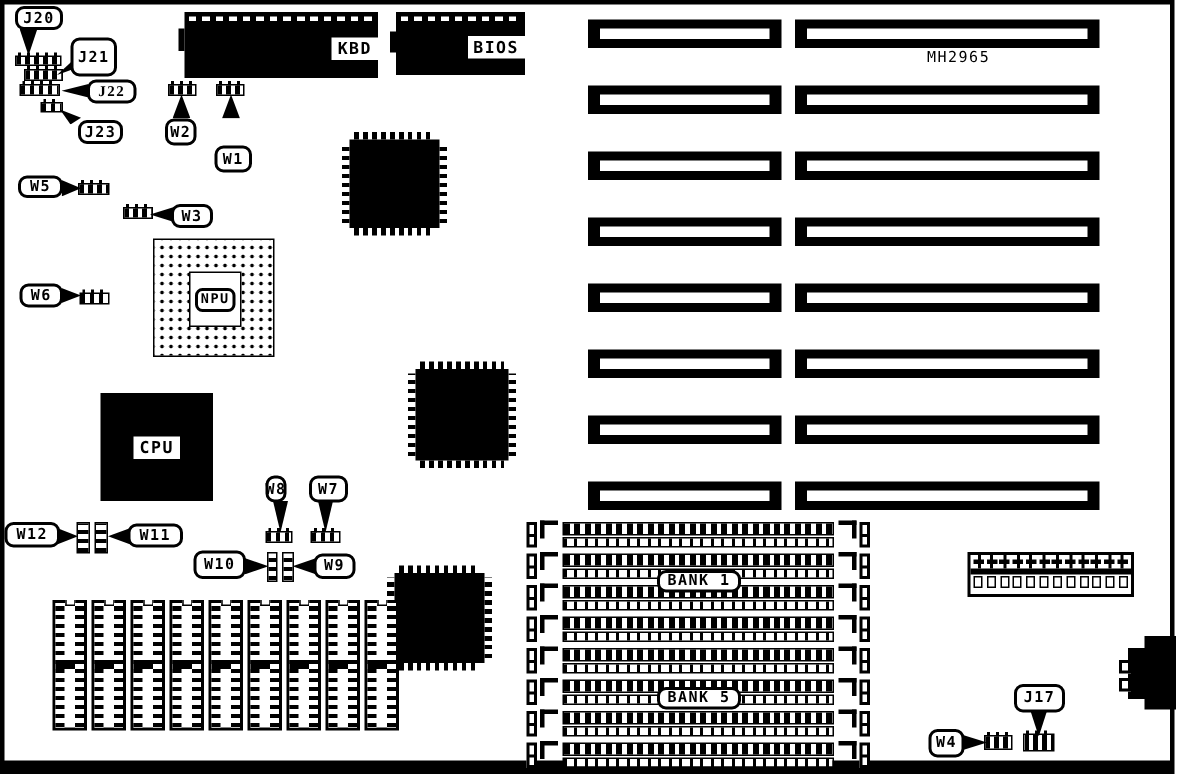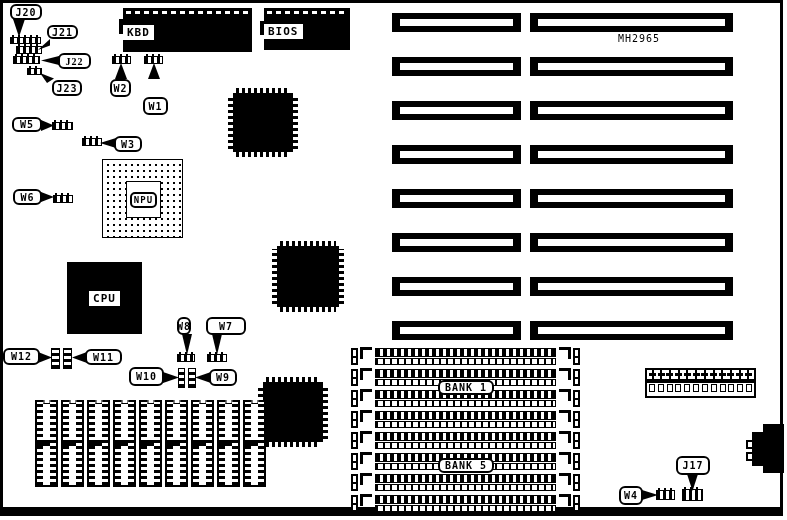--- a/index.html
+++ b/index.html
@@ -26,21 +26,21 @@
 
   
   .hdr-h { position:absolute; border:1px solid #000; background-color:#fff;
            background-image:repeating-linear-gradient(90deg,#000 0 3px,#fff 3px 6px); z-index:3; }
   .hdr-h::before { content:""; position:absolute; top:-3px; left:1px; right:1px; height:3px;
            background:repeating-linear-gradient(90deg,#000 0 2px,transparent 2px 6px); }
   .hdr-v { position:absolute; border:1px solid #000; background-color:#fff;
            background-image:repeating-linear-gradient(0deg,#000 0 3px,#fff 3px 6px); z-index:3; }
 
   
-  .rom { position:absolute; background:#000; display:flex; align-items:center; justify-content:flex-start; }
+  .rom { position:absolute; background:#000; display:flex; align-items:center; justify-content:flex-end; }
   .rom::before { content:""; position:absolute; top:3px; left:3px; right:3px; height:3px;
            background:repeating-linear-gradient(90deg,#fff 0 5px,transparent 5px 9px); }
   .rom-tab { position:absolute; left:-4px; width:4px; background:#000; }
   .rom-label { position:relative; top:2px; background:#fff; color:#000; font-weight:bold;
            font-size:11px; letter-spacing:1px; padding:1px 4px; }
 
   
   .cpu { position:absolute; background:#000; display:flex; align-items:center; justify-content:center; }
   .cpu-label { background:#fff; color:#000; font-weight:bold; font-size:11px; letter-spacing:1px; padding:1px 4px; }
 
@@ -370,28 +370,28 @@
 <div class="wedge w-right" style="left:38px;top:352px;width:14px;height:11px;"></div>
 <div class="wedge w-left" style="left:72px;top:352px;width:15px;height:11px;"></div>
 <div class="wedge w-down" style="left:182px;top:334px;width:10px;height:21px;"></div>
 <div class="wedge w-down" style="left:212px;top:334px;width:10px;height:21px;"></div>
 <div class="wedge w-right" style="left:163px;top:372px;width:16px;height:11px;"></div>
 <div class="wedge w-left" style="left:195px;top:372px;width:16px;height:11px;"></div>
 <div class="wedge w-down" style="left:687px;top:474px;width:11px;height:17px;"></div>
 <div class="wedge w-right" style="left:642px;top:490px;width:16px;height:10px;"></div>
 
 <div class="bubble" style="left:10px;top:4px;width:32px;height:16px;">J20</div>
-<div class="bubble" style="left:47px;top:25px;width:31px;height:14px;">J21</div>
+<div class="bubble" style="left:47px;top:25px;width:31px;height:26px;">J21</div>
 <div class="bubble" style="left:58px;top:53px;width:33px;height:16px;font-family:Liberation Serif, serif;">J22</div>
 <div class="bubble" style="left:52px;top:80px;width:30px;height:16px;">J23</div>
 <div class="bubble" style="left:110px;top:79px;width:21px;height:18px;">W2</div>
 <div class="bubble" style="left:143px;top:97px;width:25px;height:18px;">W1</div>
 <div class="bubble" style="left:12px;top:117px;width:30px;height:15px;">W5</div>
 <div class="bubble" style="left:114px;top:136px;width:28px;height:16px;">W3</div>
 <div class="bubble" style="left:13px;top:189px;width:29px;height:16px;">W6</div>
 <div class="bubble" style="left:3px;top:348px;width:37px;height:17px;">W12</div>
 <div class="bubble" style="left:85px;top:349px;width:37px;height:16px;text-align:right;">W11</div>
 <div class="bubble" style="left:177px;top:317px;width:14px;height:18px;">W8</div>
-<div class="bubble" style="left:206px;top:317px;width:40px;height:18px;">W7</div>
+<div class="bubble" style="left:206px;top:317px;width:26px;height:18px;">W7</div>
 <div class="bubble" style="left:129px;top:367px;width:35px;height:19px;">W10</div>
 <div class="bubble" style="left:209px;top:369px;width:28px;height:17px;">W9</div>
 <div class="bubble" style="left:676px;top:456px;width:34px;height:19px;">J17</div>
 <div class="bubble" style="left:619px;top:486px;width:24px;height:19px;">W4</div>
 
 </body></html>

